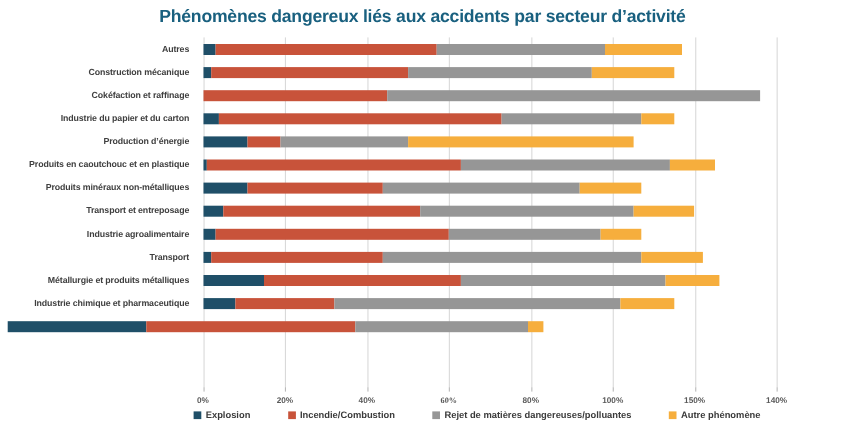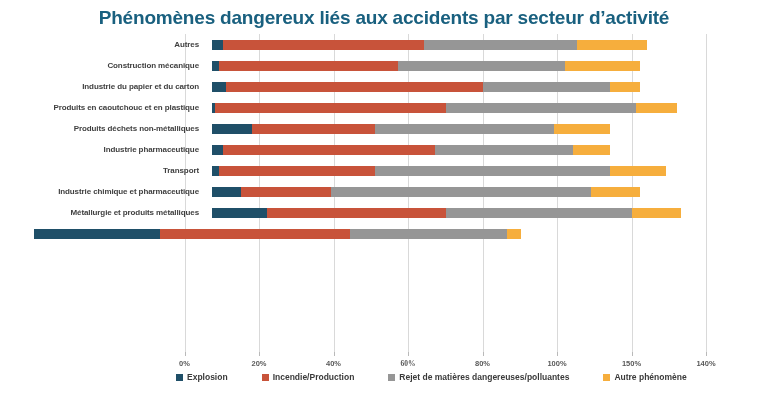--- a/index.html
+++ b/index.html
@@ -3,36 +3,36 @@
 <meta charset="utf-8">
 <style>
   * { margin:0; padding:0; box-sizing:border-box; }
   html,body { background:#fff; }
   .page {
     position:relative; width:768px; height:402px; background:#ffffff;
     font-family:"Liberation Sans", sans-serif; overflow:hidden;
   }
   .title {
     position:absolute; top:7px; left:0; width:100%;
-    text-align:center; font-size:19px; font-weight:bold; color:#19607f;
+    text-align:center; font-size:16px; font-weight:bold; color:#19607f;
     letter-spacing:-0.2px;
   }
   .chart { position:absolute; top:34px; left:0; width:768px; height:340px; }
   .gridline {
     position:absolute; top:0; width:1px; height:318px; background:#d9d9d9;
   }
   .tick {
     position:absolute; top:318px; width:1px; height:4px; background:#b9b9b9;
   }
   .tick-label {
     position:absolute; top:325px; width:40px; margin-left:-20px;
     text-align:center; font-size:7.5px; color:#595959; font-weight:bold;
   }
   .rows { position:absolute; top:0; left:0; width:768px; }
-  .row { display:flex; align-items:center; height:21px;padding-left:27px; }
+  .row { display:flex; align-items:center; height:21px; }
   .cat-label {
     width:178px; flex:0 0 178px; text-align:right; padding-right:6px;
     font-size:8px; font-weight:bold; color:#3f3f3f; white-space:nowrap;
     letter-spacing:-0.1px;
   }
   .bar { display:flex; height:10px; margin-left:6.5px; }
   .seg { height:10px; }
   .legend {
     position:absolute; top:372px; left:176px; display:flex; gap:34px;
     align-items:center;
@@ -88,100 +88,125 @@
         <div class="row">
           <div class="cat-label">Construction mécanique</div>
           <div class="bar">
             <div class="seg" style="width: 7.45px; background: rgb(31, 79, 104);"></div>
             <div class="seg" style="width: 178.8px; background: rgb(200, 83, 58);"></div>
             <div class="seg" style="width: 167.625px; background: rgb(150, 150, 150);"></div>
             <div class="seg" style="width: 74.5px; background: rgb(246, 174, 61);"></div>
           </div>
         </div>
         <div class="row">
+          <div class="cat-label">Cokéfaction et raffinage</div>
+          <div class="bar">
+            <div class="seg" style="width: 167.625px; background: rgb(200, 83, 58);"></div>
+            <div class="seg" style="width: 338.975px; background: rgb(150, 150, 150);"></div>
+          </div>
+        </div>
+        <div class="row">
           <div class="cat-label">Industrie du papier et du carton</div>
           <div class="bar">
             <div class="seg" style="width: 14.9px; background: rgb(31, 79, 104);"></div>
             <div class="seg" style="width: 257.025px; background: rgb(200, 83, 58);"></div>
             <div class="seg" style="width: 126.65px; background: rgb(150, 150, 150);"></div>
             <div class="seg" style="width: 29.8px; background: rgb(246, 174, 61);"></div>
           </div>
         </div>
         <div class="row">
+          <div class="cat-label">Production d’énergie</div>
+          <div class="bar">
+            <div class="seg" style="width: 40.975px; background: rgb(31, 79, 104);"></div>
+            <div class="seg" style="width: 29.8px; background: rgb(200, 83, 58);"></div>
+            <div class="seg" style="width: 115.475px; background: rgb(150, 150, 150);"></div>
+            <div class="seg" style="width: 204.875px; background: rgb(246, 174, 61);"></div>
+          </div>
+        </div>
+        <div class="row">
           <div class="cat-label">Produits en caoutchouc et en plastique</div>
           <div class="bar">
             <div class="seg" style="width: 3.725px; background: rgb(31, 79, 104);"></div>
             <div class="seg" style="width: 230.95px; background: rgb(200, 83, 58);"></div>
             <div class="seg" style="width: 189.975px; background: rgb(150, 150, 150);"></div>
             <div class="seg" style="width: 40.975px; background: rgb(246, 174, 61);"></div>
           </div>
         </div>
         <div class="row">
-          <div class="cat-label">Produits déchets non-métalliques</div>
+          <div class="cat-label">Produits minéraux non-métalliques</div>
           <div class="bar">
             <div class="seg" style="width: 40.975px; background: rgb(31, 79, 104);"></div>
             <div class="seg" style="width: 122.925px; background: rgb(200, 83, 58);"></div>
             <div class="seg" style="width: 178.8px; background: rgb(150, 150, 150);"></div>
             <div class="seg" style="width: 55.875px; background: rgb(246, 174, 61);"></div>
           </div>
         </div>
         <div class="row">
-          <div class="cat-label">Industrie pharmaceutique</div>
+          <div class="cat-label">Transport et entreposage</div>
+          <div class="bar">
+            <div class="seg" style="width: 18.625px; background: rgb(31, 79, 104);"></div>
+            <div class="seg" style="width: 178.8px; background: rgb(200, 83, 58);"></div>
+            <div class="seg" style="width: 193.7px; background: rgb(150, 150, 150);"></div>
+            <div class="seg" style="width: 55.875px; background: rgb(246, 174, 61);"></div>
+          </div>
+        </div>
+        <div class="row">
+          <div class="cat-label">Industrie agroalimentaire</div>
           <div class="bar">
             <div class="seg" style="width: 11.175px; background: rgb(31, 79, 104);"></div>
             <div class="seg" style="width: 212.325px; background: rgb(200, 83, 58);"></div>
             <div class="seg" style="width: 137.825px; background: rgb(150, 150, 150);"></div>
             <div class="seg" style="width: 37.25px; background: rgb(246, 174, 61);"></div>
           </div>
         </div>
         <div class="row">
           <div class="cat-label">Transport</div>
           <div class="bar">
             <div class="seg" style="width: 7.45px; background: rgb(31, 79, 104);"></div>
             <div class="seg" style="width: 156.45px; background: rgb(200, 83, 58);"></div>
             <div class="seg" style="width: 234.675px; background: rgb(150, 150, 150);"></div>
             <div class="seg" style="width: 55.875px; background: rgb(246, 174, 61);"></div>
           </div>
         </div>
         <div class="row">
+          <div class="cat-label">Métallurgie et produits métalliques</div>
+          <div class="bar">
+            <div class="seg" style="width: 55.875px; background: rgb(31, 79, 104);"></div>
+            <div class="seg" style="width: 178.8px; background: rgb(200, 83, 58);"></div>
+            <div class="seg" style="width: 186.25px; background: rgb(150, 150, 150);"></div>
+            <div class="seg" style="width: 48.425px; background: rgb(246, 174, 61);"></div>
+          </div>
+        </div>
+        <div class="row">
           <div class="cat-label">Industrie chimique et pharmaceutique</div>
           <div class="bar">
             <div class="seg" style="width: 29.8px; background: rgb(31, 79, 104);"></div>
             <div class="seg" style="width: 89.4px; background: rgb(200, 83, 58);"></div>
             <div class="seg" style="width: 260.75px; background: rgb(150, 150, 150);"></div>
             <div class="seg" style="width: 48.425px; background: rgb(246, 174, 61);"></div>
           </div>
         </div>
         <div class="row">
-          <div class="cat-label">Métallurgie et produits métalliques</div>
-          <div class="bar">
-            <div class="seg" style="width: 55.875px; background: rgb(31, 79, 104);"></div>
-            <div class="seg" style="width: 178.8px; background: rgb(200, 83, 58);"></div>
-            <div class="seg" style="width: 186.25px; background: rgb(150, 150, 150);"></div>
-            <div class="seg" style="width: 48.425px; background: rgb(246, 174, 61);"></div>
-          </div>
-        </div>
-        <div class="row">
           <div class="bar">
             <div class="seg" style="width: 126.65px; background: rgb(31, 79, 104);"></div>
             <div class="seg" style="width: 189.975px; background: rgb(200, 83, 58);"></div>
             <div class="seg" style="width: 156.45px; background: rgb(150, 150, 150);"></div>
             <div class="seg" style="width: 14.9px; background: rgb(246, 174, 61);"></div>
           </div>
         </div>
       </div>
   </div>
   <div class="legend" id="legend-layer">
       <div class="legend-item">
         <span class="legend-swatch" style="background: rgb(31, 79, 104);"></span>
         <span class="legend-label">Explosion</span>
       </div>
       <div class="legend-item">
         <span class="legend-swatch" style="background: rgb(200, 83, 58);"></span>
-        <span class="legend-label">Incendie/Production</span>
+        <span class="legend-label">Incendie/Combustion</span>
       </div>
       <div class="legend-item">
         <span class="legend-swatch" style="background: rgb(150, 150, 150);"></span>
         <span class="legend-label">Rejet de matières dangereuses/polluantes</span>
       </div>
       <div class="legend-item">
         <span class="legend-swatch" style="background: rgb(246, 174, 61);"></span>
         <span class="legend-label">Autre phénomène</span>
       </div>
     </div>

